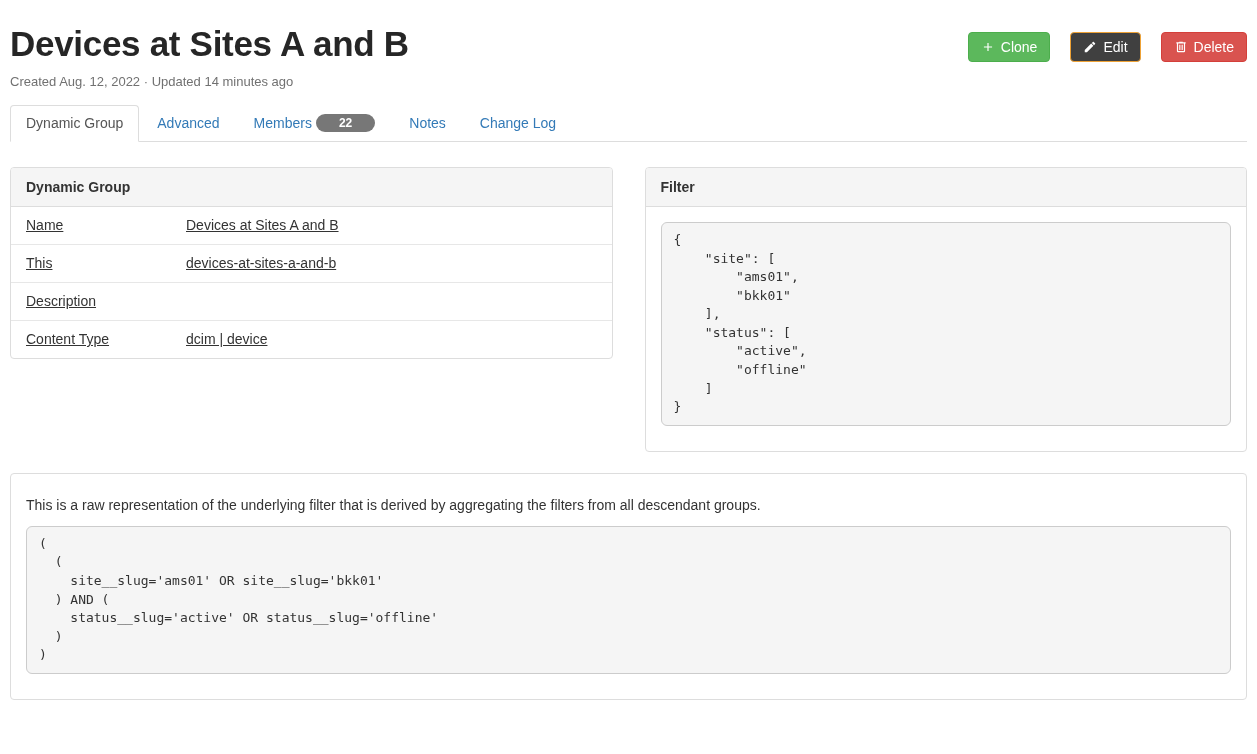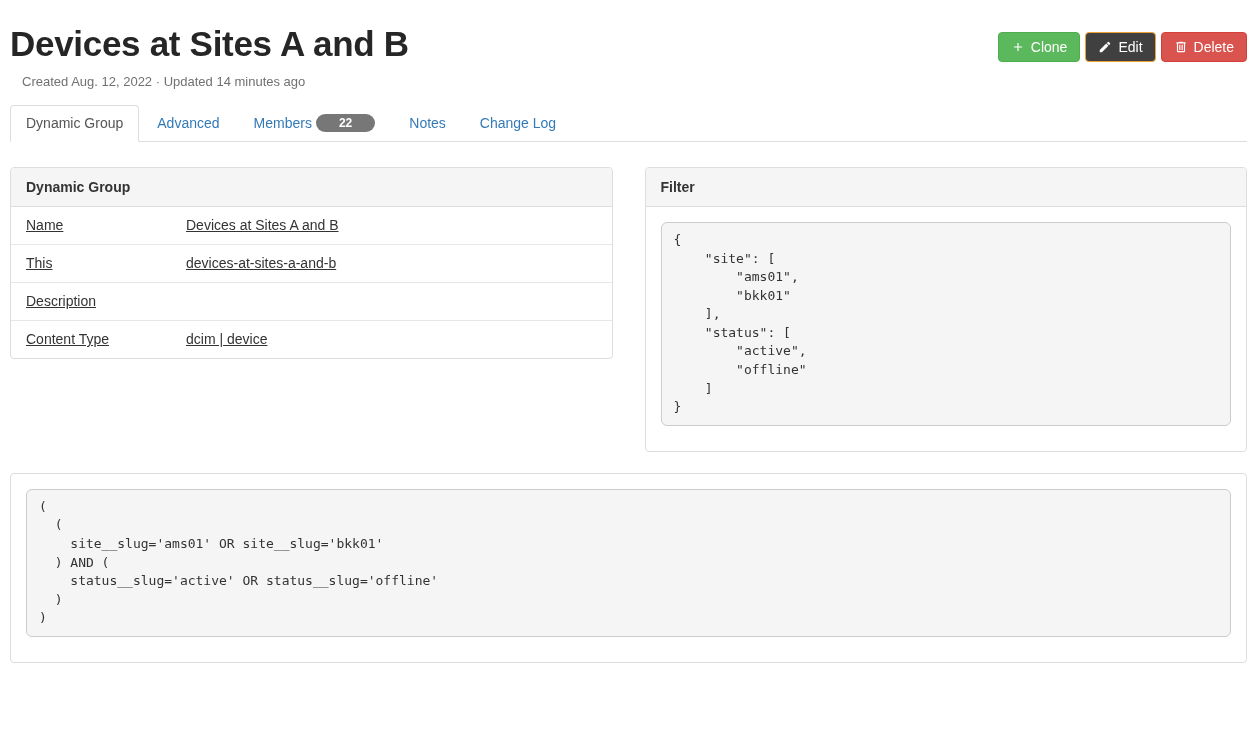--- a/index.html
+++ b/index.html
@@ -10,21 +10,21 @@
     font-family: "Liberation Sans", sans-serif;
     font-size: 14px;
     color: #333333;
     overflow: hidden;
   }
   .container { margin: 0 10px; position: relative; }
 
   
   .action-buttons {
     position: absolute; top: 8px; right: 0;
-    display: flex; gap: 5px;
+    display: flex; gap: 20px;
   }
   .btn {
     display: inline-flex; align-items: center; gap: 6px;
     padding: 5px 12px;
     font-size: 14px; font-family: inherit;
     color: #ffffff;
     border: 1px solid transparent;
     border-radius: 4px;
     cursor: pointer;
     line-height: 18px;
@@ -35,21 +35,21 @@
   .btn-danger  { background: #d9534f; border-color: #d43f3a; }
 
   h1.page-title {
     font-size: 35px; font-weight: 700;
     color: #262626;
     margin: 24px 0 10px 0;
     line-height: 40px;
     letter-spacing: -0.3px;
   }
   .page-meta {
-    margin: 0 0 16px 12px;
+    margin: 0 0 16px 0;
     font-size: 13px;
     color: #717171;
   }
 
   
   .nav-tabs {
     list-style: none; margin: 0; padding: 0;
     display: flex;
     border-bottom: 1px solid #ddd;
   }
@@ -223,20 +223,21 @@
         "offline"
     ]
 }</pre>
       </div>
     </div>
 
   </div>
 
   <div class="panel fql-panel">
     <div class="panel-body">
+      <p class="fql-desc">This is a raw representation of the underlying filter that is derived by aggregating the filters from all descendant groups.</p>
       <pre class="code-block">(
   (
     site__slug='ams01' OR site__slug='bkk01'
   ) AND (
     status__slug='active' OR status__slug='offline'
   )
 )</pre>
     </div>
   </div>
 

